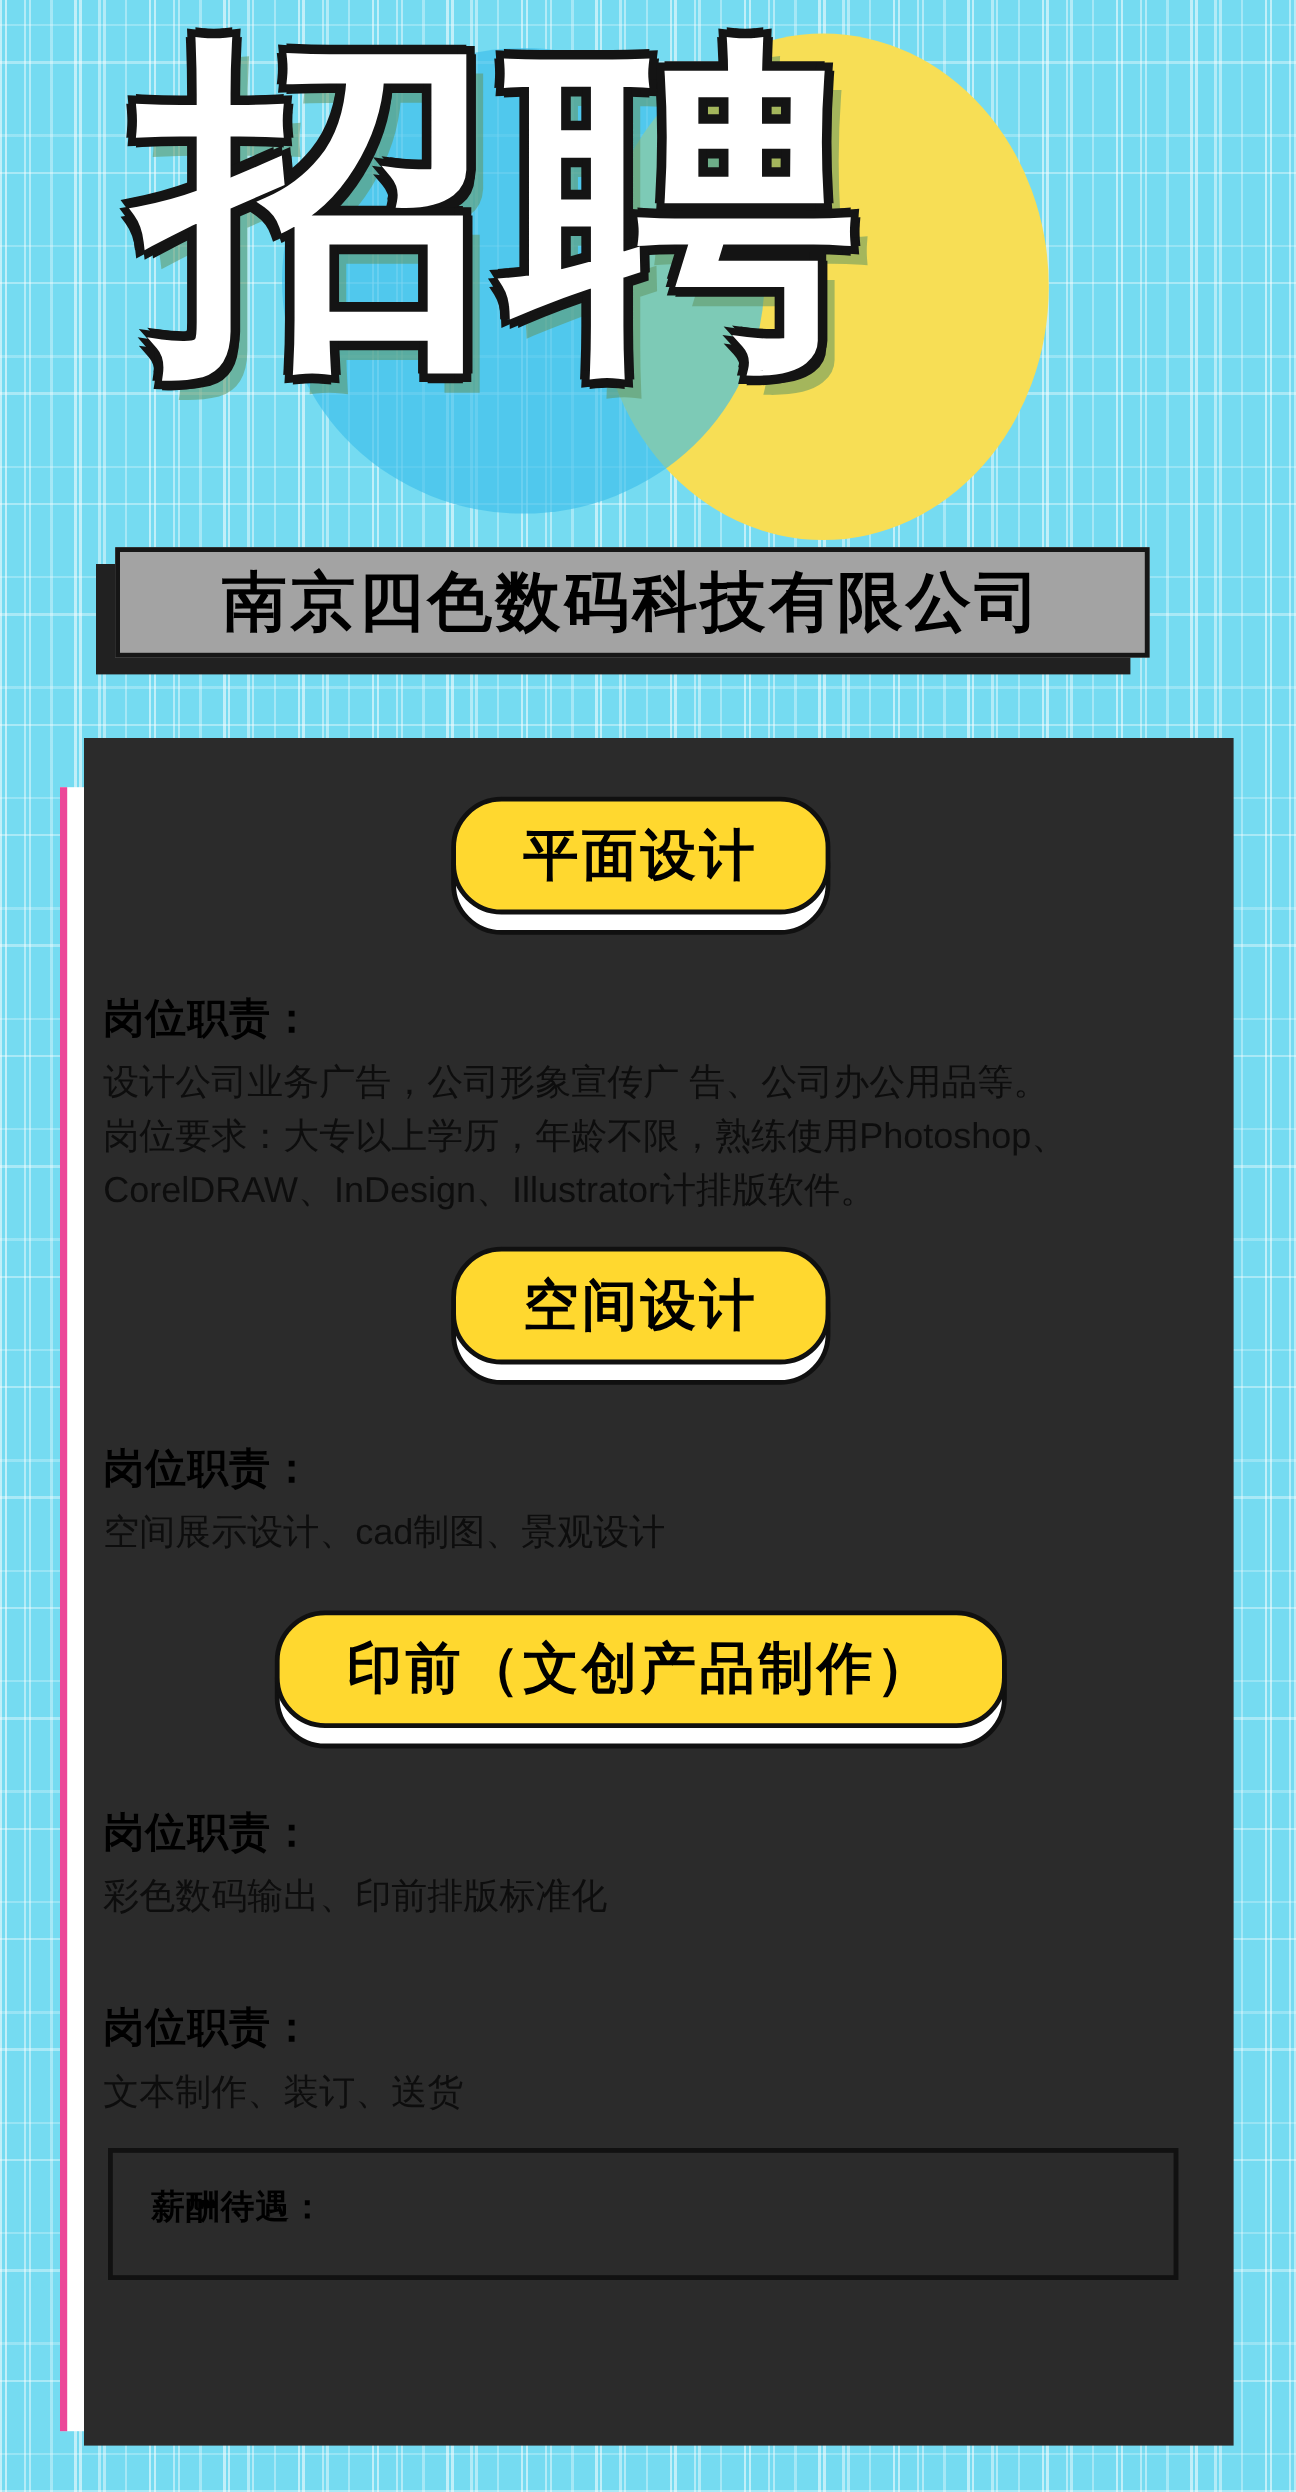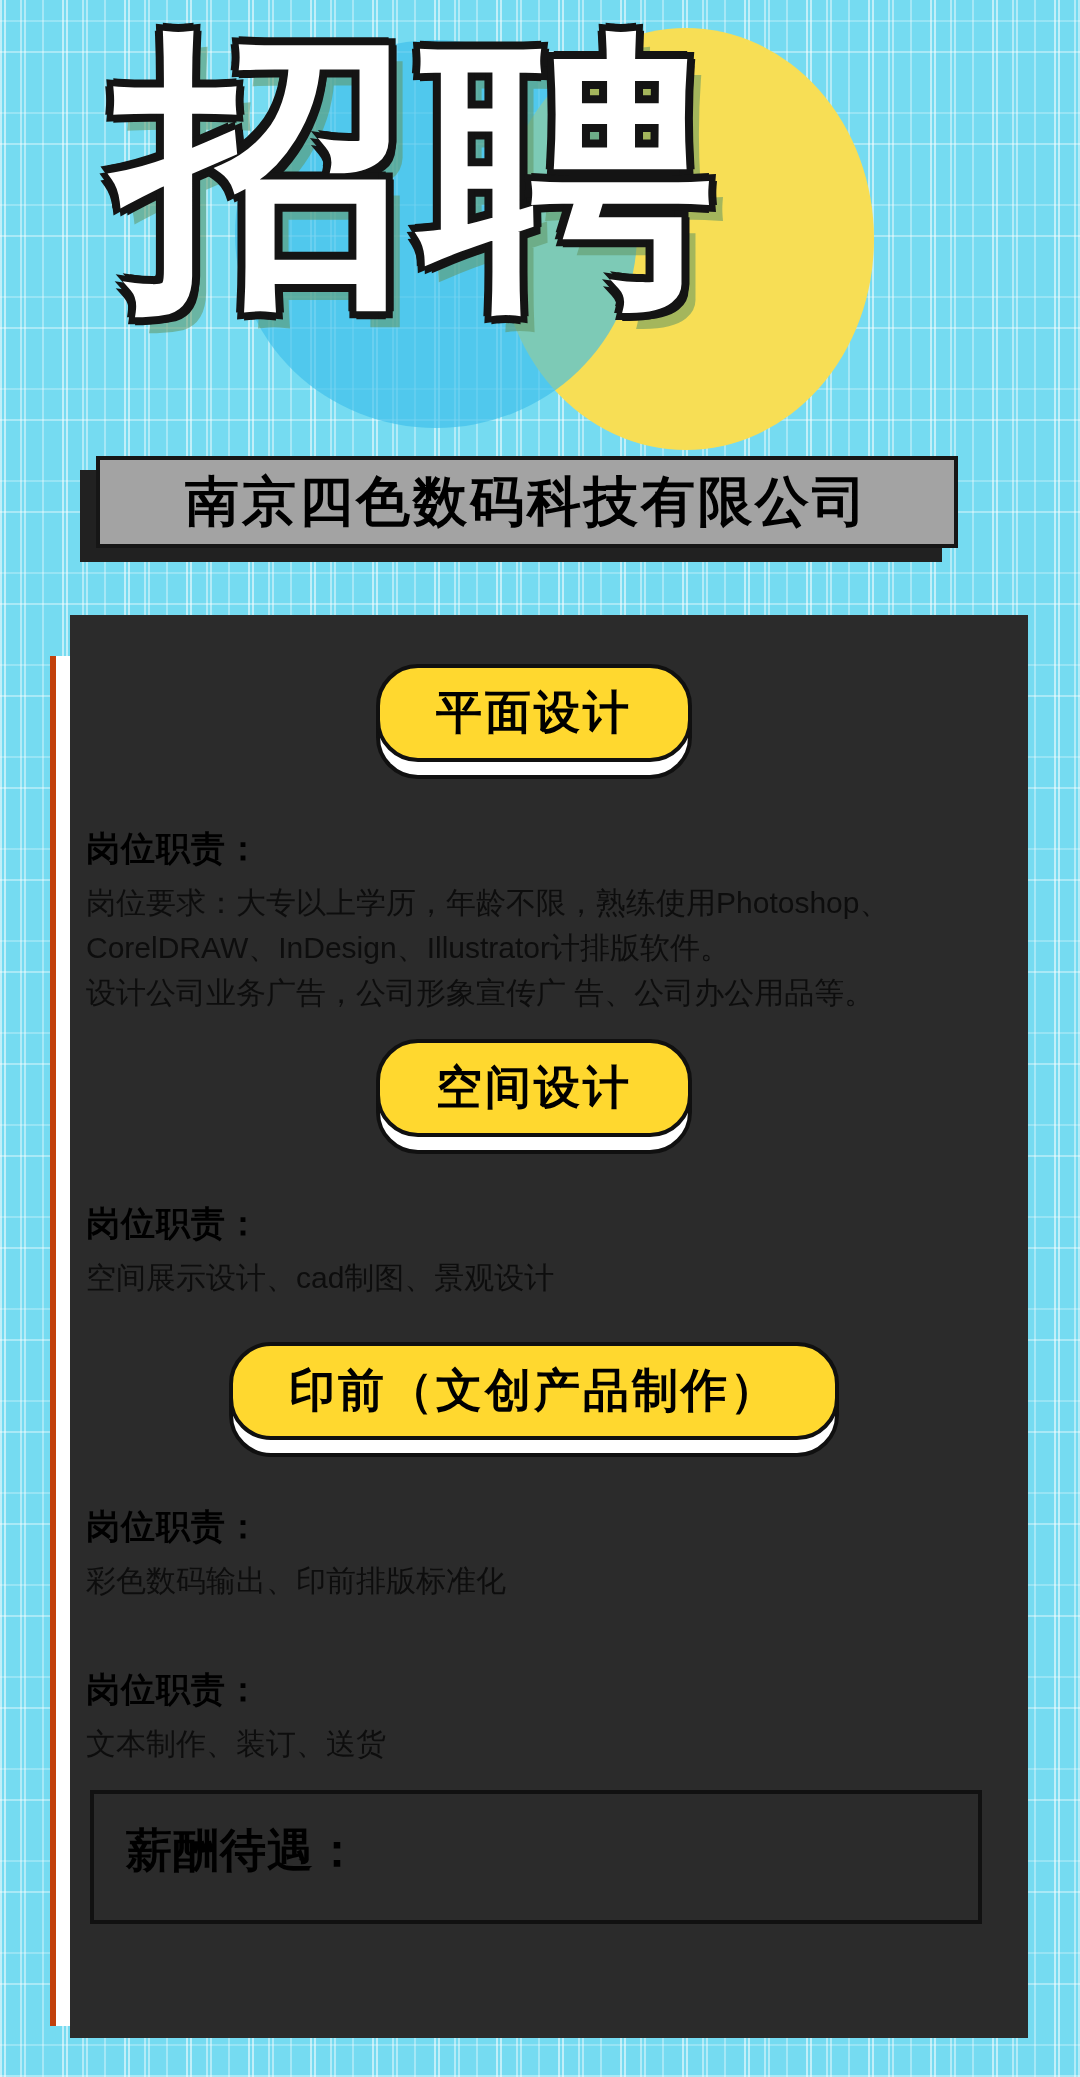--- a/index.html
+++ b/index.html
@@ -49,21 +49,21 @@
     box-shadow: -16px 14px 0 #212121;
     display: flex; align-items: center; justify-content: center;
     z-index: 3;
   }
   .company-bar span {
     font-size: 54px; font-weight: 700; color: #000; letter-spacing: 3px; white-space: nowrap;
   }
   
   .card {
     position: absolute; top: 656px; left: 50px; width: 968px; height: 1370px;
-    background: #ffffff; border-left: 6px solid #c2410c; box-sizing: border-box;
+    background: #ffffff; border-left: 6px solid #ec4899; box-sizing: border-box;
     z-index: 2;
   }
   .card::before {
     content: ""; position: absolute; top: -41px; left: 14px; right: -10px; bottom: -12px;
     background: #2b2b2b; z-index: -1;
   }
   .card-inner { padding: 8px 36px 0 30px; overflow: hidden; height: 100%; box-sizing: border-box; }
   
   .pill-wrap { position: relative; width: max-content; margin: 0 auto; }
   .pill-face {
@@ -86,21 +86,21 @@
     font-size: 34px; font-weight: 800; color: #000;
     margin: 64px 0 8px; letter-spacing: 1px;
   }
   .duty-body p { font-size: 30px; color: #0d0d0d; line-height: 1.5; margin: 0; }
   
   .benefits-box {
     margin: 24px 0 0 4px; border: 4px solid #111111;
     padding: 20px 32px 26px; box-sizing: border-box;
   }
   .benefits-heading {
-    font-size: 46px; font-weight: 800; color: #000; margin: 6px 0 12px; letter-spacing: 1px;
+    font-size: 28px; font-weight: 800; color: #000; margin: 6px 0 12px; letter-spacing: 1px;
   }
   .benefits-box p { font-size: 30px; color: #0d0d0d; line-height: 1.48; margin: 0; }
 </style>
 </head>
 <body>
 
 <div class="hero">
   <div class="circle-yellow" style="background:#f7de55;"></div>
   <div class="circle-blue" style="background:rgba(60,190,235,0.65);"></div>
   <div class="hero-title">招聘</div>
@@ -112,22 +112,22 @@
 
 <div class="card">
   <div class="card-inner">
 
     <div class="pill-wrap mt-a">
       <span class="pill-face">平面设计</span>
     </div>
     <div>
       <div class="duty-heading">岗位职责：</div>
       <div class="duty-body">
+        <p>设计公司业务广告，公司形象宣传广 告、公司办公用品等。</p>
         <p>岗位要求：大专以上学历，年龄不限，熟练使用Photoshop、 CorelDRAW、InDesign、Illustrator计排版软件。</p>
-        <p>设计公司业务广告，公司形象宣传广 告、公司办公用品等。</p>
       </div>
     </div>
 
     <div class="pill-wrap mt-b">
       <span class="pill-face">空间设计</span>
     </div>
     <div>
       <div class="duty-heading">岗位职责：</div>
       <div class="duty-body">
         <p>空间展示设计、cad制图、景观设计</p>

